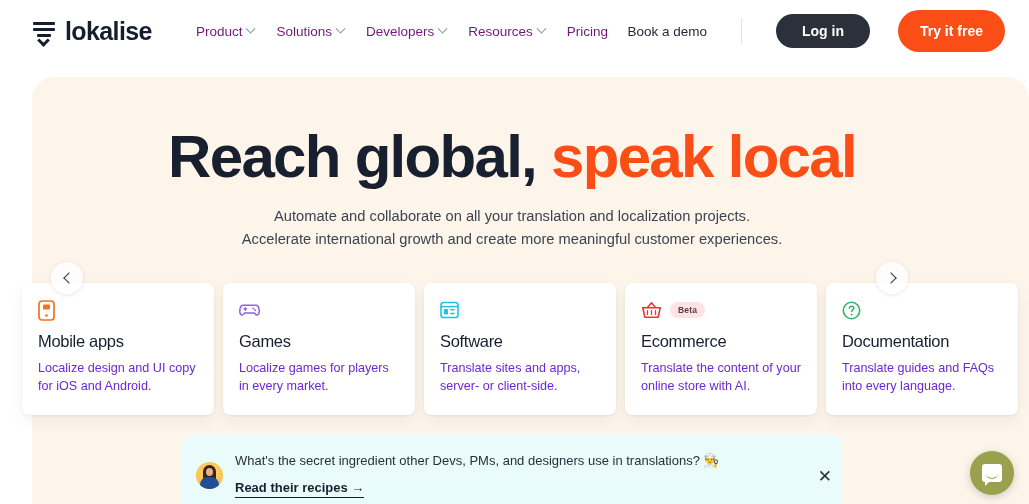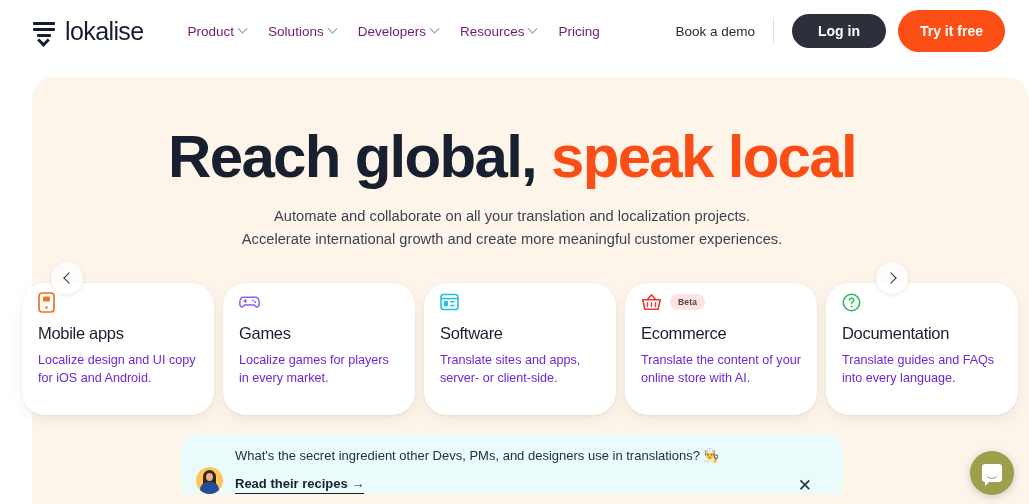--- a/index.html
+++ b/index.html
@@ -30,36 +30,36 @@
   .logo-mark .b1 { top: 3px;  width: 22px; }
   .logo-mark .b2 { top: 9px;  width: 22px; left: 1px; }
   .logo-mark .b3 { top: 15px; width: 14px; left: 5px; }
   .logo-mark .chev {
     position: absolute; left: 7px; top: 17px;
     width: 9px; height: 9px;
     border-left: 3px solid #161d2d; border-bottom: 3px solid #161d2d;
     transform: rotate(-45deg);
   }
   .logo-word {
-    font-size: 25px; font-weight: 400; color: #161d2d;
+    font-size: 25px; font-weight: 700; color: #161d2d;
     letter-spacing: -0.6px;
   }
 
   .nav { display: flex; align-items: center; gap: 22px; margin-left: 44px; }
   .nav-item {
     display: flex; align-items: center; gap: 5px;
     font-size: 13.5px; color: #701a75; cursor: pointer; white-space: nowrap;
   }
   .caret {
     width: 7px; height: 7px;
     border-right: 1.4px solid #8a929d; border-bottom: 1.4px solid #8a929d;
     transform: rotate(45deg) translate(-2px,-2px);
   }
 
-  .header-right { margin-left: auto; display: flex; align-items: center; gap: 0; }
+  .header-right { margin-left: auto; display: flex; align-items: center; gap: 16px; }
   .book-demo {
     font-size: 13.5px; color: #242b38; padding-right: 18px; white-space: nowrap; cursor: pointer;
   }
   .divider { width: 1px; height: 26px; background: #dfe3e8; margin-right: 18px; }
   .btn {
     border-radius: 999px; font-size: 14px; font-weight: 700;
     display: flex; align-items: center; justify-content: center;
     cursor: pointer; white-space: nowrap;
   }
   .btn-login { background: #2b303a; color: #fff; height: 34px; padding: 12px 26px; }
@@ -89,23 +89,23 @@
   }
 
   
   .cards {
     position: absolute; top: 206px; left: -10px;
     width: 1010px; height: 132px;
     display: flex; gap: 9px;
   }
   .card {
     width: 192px; height: 132px; flex: 0 0 192px;
-    background: #ffffff; border-radius: 23px;
+    background: #ffffff; border-radius: 7px;
     box-shadow: 0 1px 3px rgba(30,25,15,0.06), 0 6px 16px rgba(30,25,15,0.05);
-    padding: 8px 16px 0 16px;
+    padding: 16px 16px 0 16px;
     position: relative;
   }
   .card-icon-row { display: flex; align-items: center; gap: 8px; height: 22px; }
   .card-title {
     margin-top: 11px;
     font-size: 16.5px; font-weight: 400; color: #18202f; letter-spacing: -0.3px;
   }
   .card-desc {
     margin-top: 8px;
     font-size: 12.6px; color: #6d28d9; line-height: 1.45;
@@ -131,25 +131,25 @@
     width: 8px; height: 8px;
     border-top: 1.7px solid #2c3442; border-right: 1.7px solid #2c3442;
     display: block;
   }
   .arrow-prev i { transform: rotate(-135deg); margin-left: 3px; }
   .arrow-next i { transform: rotate(45deg); margin-right: 3px; }
 
   
   .banner {
     position: absolute; left: 182px; top: 434px;
-    width: 660px; height: 60px;
+    width: 660px; height: 70px;
     background: #e9fbfb;
     border-radius: 13px 13px 0 0;
-    padding: 12px 28px 0 14px;
-    display: flex; align-items: flex-end; gap: 12px;
+    padding: 12px 8px 0 14px;
+    display: flex; align-items: center; gap: 12px;
     z-index: 20;
   }
   .avatar {
     width: 27px; height: 27px; border-radius: 50%;
     background: radial-gradient(circle at 50% 35%, #ffd36a 0%, #ffc24f 70%, #f7b63f 100%);
     position: relative; overflow: hidden; flex: 0 0 27px;
   }
   .avatar .hair {
     position: absolute; left: 7px; top: 3px; width: 13px; height: 17px;
     background: #3a2418; border-radius: 7px 7px 4px 4px;

